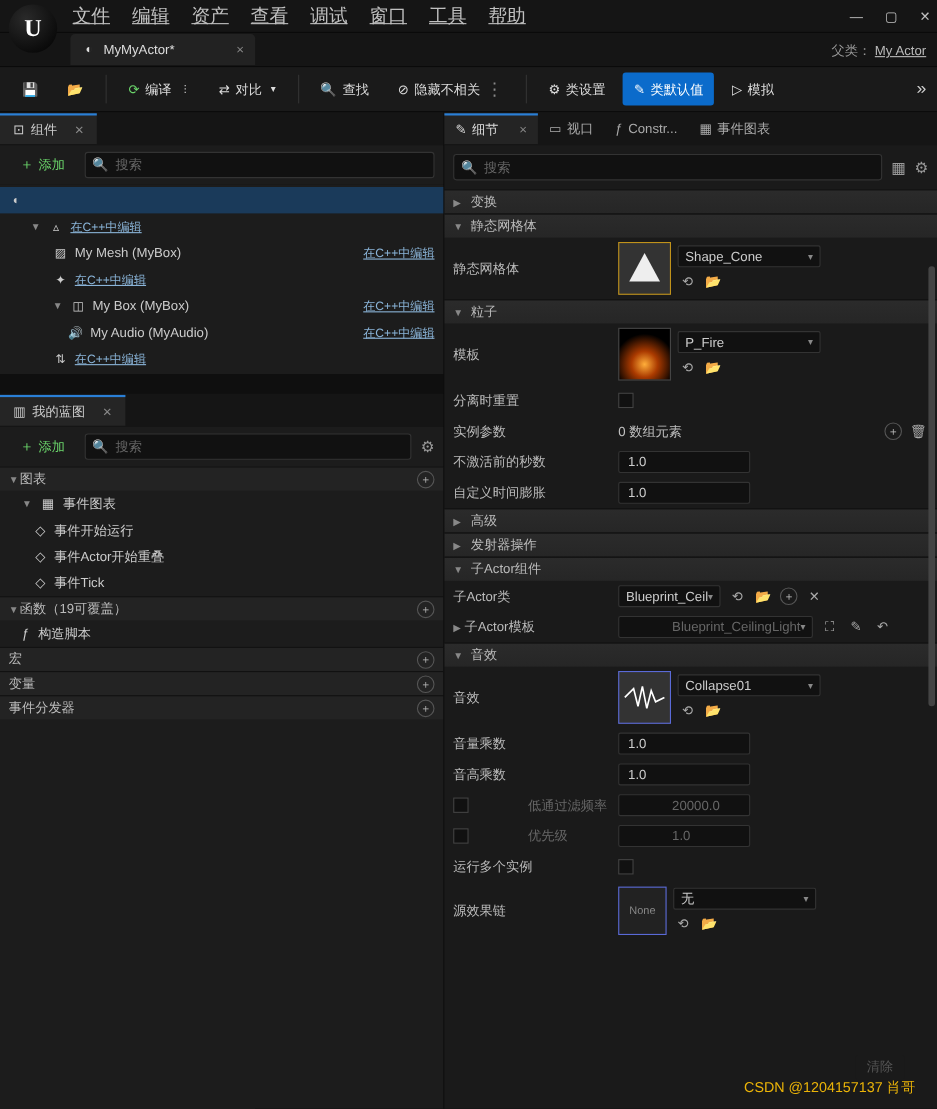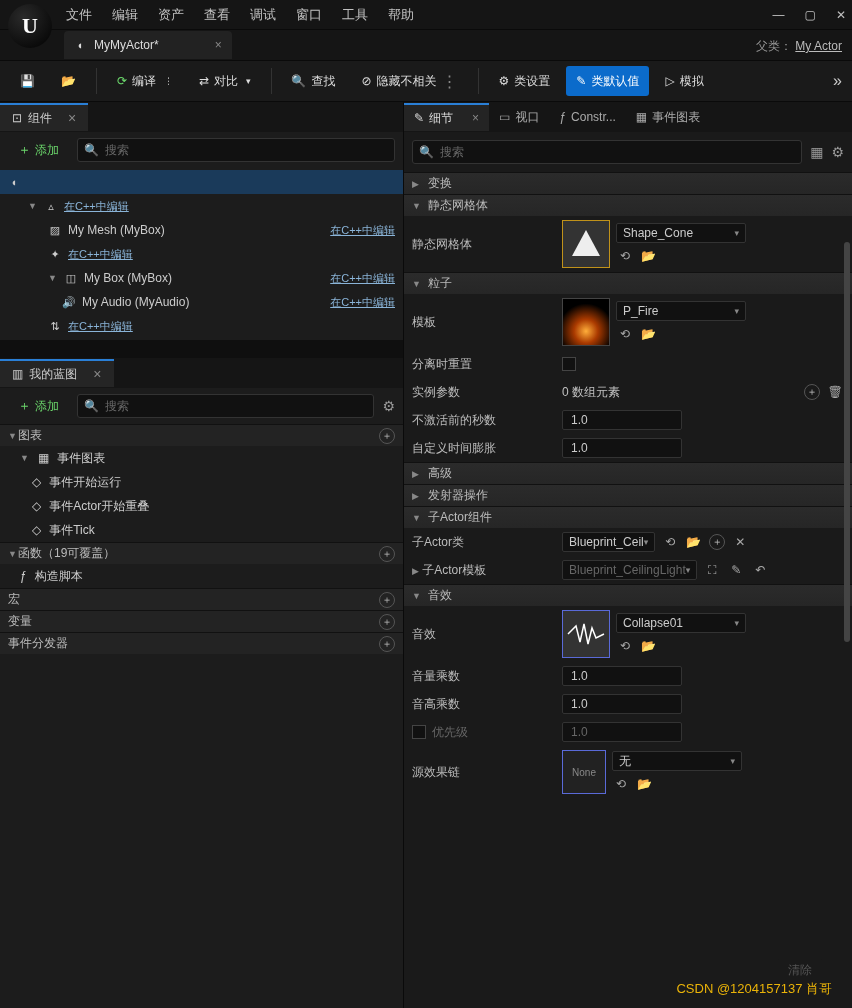--- a/index.html
+++ b/index.html
@@ -1,19 +1,19 @@
 <!DOCTYPE html>
 <html><head>
 <meta charset="utf-8">
 <style>
 * { margin: 0; padding: 0; box-sizing: border-box; font-family: "Microsoft YaHei", Arial, sans-serif; font-size: 12px; }
 body { background: #151515; color: #c0c0c0; width: 852px; height: 1008px; overflow: hidden; position: relative; }
 .titlebar { height: 30px; background: #151515; display: flex; align-items: center; padding: 0 6px; border-bottom: 1px solid #0a0a0a; }
 .menu { display: flex; gap: 20px; margin-left: 60px; }
-.menu span { color: #c0c0c0; cursor: pointer; font-size: 13px; }
+.menu span { color: #c0c0c0; cursor: pointer; font-size: 17px; text-decoration: underline; }
 .win-controls { margin-left: auto; display: flex; gap: 20px; color: #c0c0c0; }
 .parent-row { position: absolute; right: 10px; top: 38px; color: #999; font-size: 12px; }
 .parent-row a { color: #bbb; text-decoration: underline; }
 .tabrow { height: 30px; background: #151515; display: flex; align-items: center; padding-left: 64px; position: relative; }
 .doc-tab { height: 28px; background: #222; border-radius: 4px 4px 0 0; display: flex; align-items: center; padding: 0 10px; gap: 6px; color: #ddd; }
 .logo { position: absolute; left: 8px; top: 4px; width: 44px; height: 44px; border-radius: 50%; background: radial-gradient(circle at 35% 30%, #2a2a2a, #000); display: flex; align-items: center; justify-content: center; color: #fff; font-weight: bold; font-size: 22px; font-family: Georgia, serif; z-index: 10; }
 .toolbar { height: 42px; background: #1a1a1a; display: flex; align-items: center; padding: 0 10px; gap: 6px; border-top: 1px solid #0a0a0a; border-bottom: 1px solid #0a0a0a; }
 .tb-btn { height: 30px; padding: 0 10px; display: flex; align-items: center; gap: 5px; border-radius: 3px; color: #ddd; cursor: pointer; }
 .tb-btn.primary { background: #0b6bcb; color: #fff; }
 .tb-btn .caret { font-size: 9px; margin-left: 3px; }
@@ -61,21 +61,21 @@
 .thumb svg { width: 40px; height: 40px; }
 .combo { height: 20px; background: #111; border: 1px solid #333; border-radius: 2px; padding: 0 6px; display: flex; align-items: center; color: #ccc; min-width: 130px; justify-content: space-between; }
 .combo .caret { font-size: 9px; color: #888; }
 .numfield { height: 20px; width: 120px; background: #111; border: 1px solid #333; border-radius: 2px; padding: 0 8px; color: #ccc; display: flex; align-items: center; }
 .chk { width: 14px; height: 14px; background: #111; border: 1px solid #444; }
 .tiny-btn { width: 18px; height: 18px; display: flex; align-items: center; justify-content: center; color: #aaa; cursor: pointer; }
 .circ { width: 16px; height: 16px; border: 1px solid #555; border-radius: 50%; display: flex; align-items: center; justify-content: center; font-size: 10px; }
 .watermark { position: absolute; bottom: 10px; right: 20px; color: #eab308; font-size: 13px; }
 .clear-btn { position: absolute; bottom: 26px; right: 30px; color: #555; background:#1a1a1a; padding:3px 10px; border-radius:2px; }
 .scrollbar { position: absolute; right: 2px; top: 140px; width: 6px; height: 400px; background: #444; border-radius: 3px; }
-.disabled { color: #666; }
+.disabled { color: #666; padding-left: 48px; }
 </style>
 </head>
 <body>
 
 <div class="logo">U</div>
 
 <div class="titlebar">
   <div class="menu">
     <span>文件</span>
     <span>编辑</span>
@@ -442,23 +442,35 @@
             <div class="numfield">1.0</div>
           </div>
         </div>
       <div class="prop">
           <div class="pname">音高乘数</div>
           <div class="pval">
             <div class="numfield">1.0</div>
           </div>
         </div>
       <div class="prop">
+          <div class="pname"><div class="chk" style="display:inline-block;vertical-align:middle;margin-right:6px"></div><span class="disabled">低通过滤频率</span></div>
+          <div class="pval">
+            <div class="numfield disabled">20000.0</div>
+          </div>
+        </div>
+      <div class="prop">
           <div class="pname"><div class="chk" style="display:inline-block;vertical-align:middle;margin-right:6px"></div><span class="disabled">优先级</span></div>
           <div class="pval">
             <div class="numfield disabled">1.0</div>
+          </div>
+        </div>
+      <div class="prop">
+          <div class="pname">运行多个实例</div>
+          <div class="pval">
+            <div class="chk"></div>
           </div>
         </div>
       <div class="prop">
         <div class="pname">源效果链</div>
         <div class="pval">
           <div class="thumb sel2" style="width:44px;height:44px;background:#222;color:#888;font-size:10px">None</div>
           <div style="display:flex;flex-direction:column;gap:4px">
             <div class="combo">
                 <span>无</span>
                 <span class="caret">▾</span>

